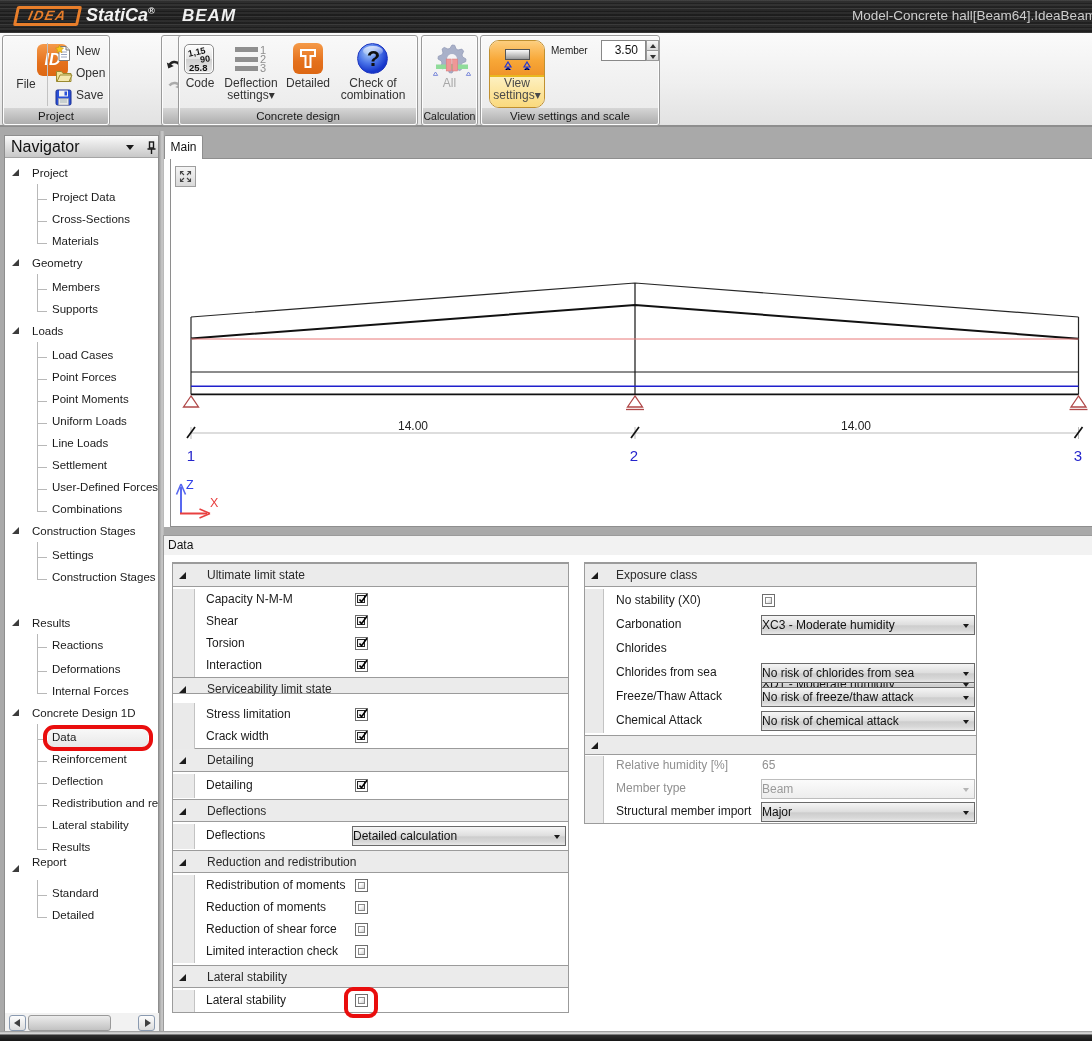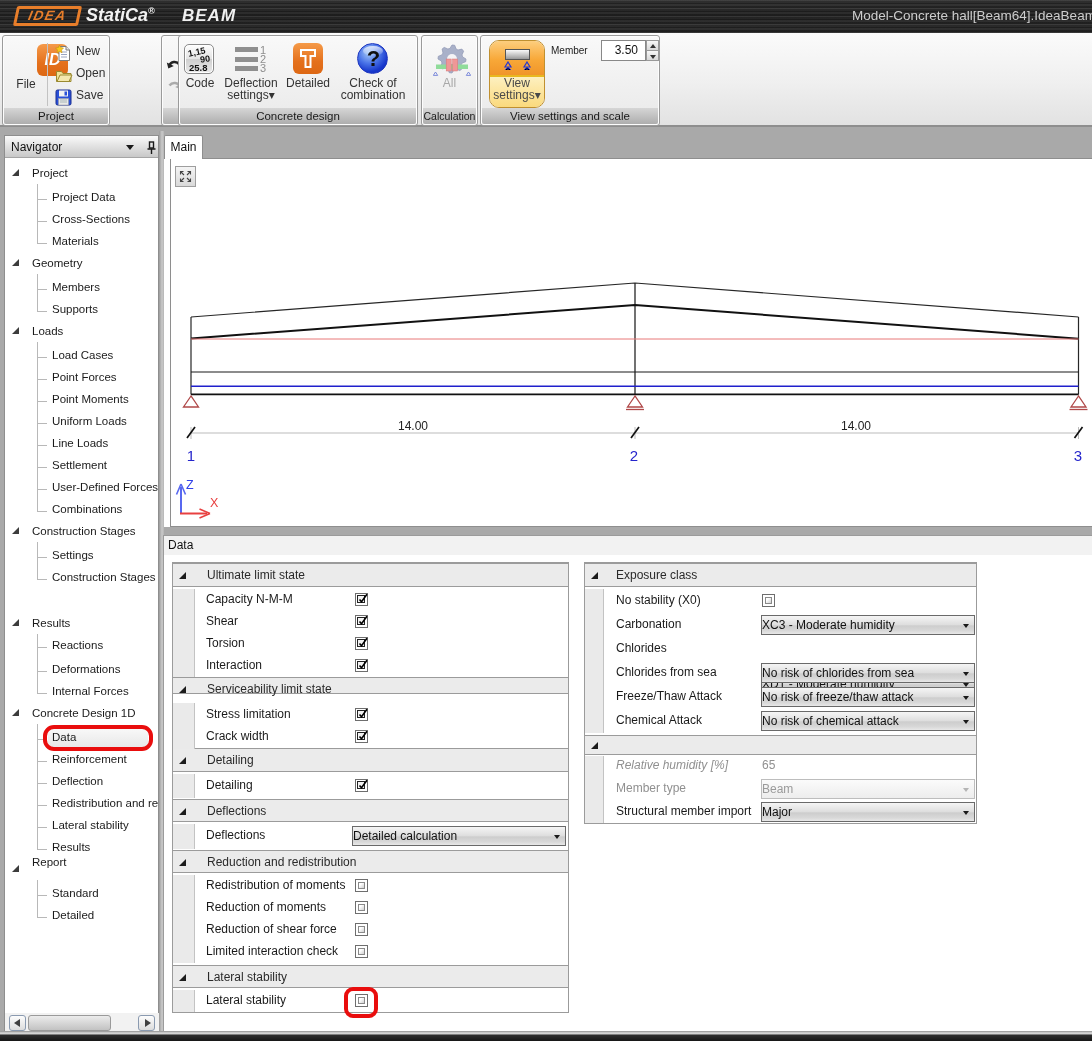--- a/index.html
+++ b/index.html
@@ -28,21 +28,21 @@
     background:linear-gradient(180deg,#f9f9f9,#ececec 80%,#e6e6e6); box-shadow:inset 0 0 0 1px #fdfdfd; }
   .rlabel { position:absolute; left:1px; right:1px; bottom:1px; height:16px;
     background:linear-gradient(180deg,#d6d6d6,#aeaeae); border-radius:0 0 2px 2px;
     text-align:center; font-size:11.5px; color:#1a1a1a; line-height:16px; }
   .btnlabel { position:absolute; font-size:12px; color:#333; text-align:center; white-space:nowrap; }
 
   
   #nav { left:4px; top:135px; width:155px; height:897px; background:#fff; border:1px solid #8e8e8e; }
   #navhead { position:absolute; left:0; top:0; right:0; height:22px;
     background:linear-gradient(180deg,#fafafa,#c8c8c8); border-bottom:1px solid #a5a5a5;
-    font-size:12px; color:#111; line-height:22px; padding-left:6px; }
+    font-size:16px; color:#111; line-height:22px; padding-left:6px; }
   #tree { position:absolute; left:0; top:25px; right:0; bottom:30px; overflow:hidden; }
   .titem { position:absolute; font-size:11.5px; color:#1a1a1a; white-space:nowrap; }
   .texp { position:absolute; width:0; height:0; border-left:7px solid transparent; border-bottom:7px solid #3c3c3c; }
   .tline { position:absolute; background:#b8b8b8; }
 
   
   #maintab { left:164px; top:135px; width:39px; height:24px; background:#fff;
     border:1px solid #8e8e8e; border-bottom:none; border-radius:2px 2px 0 0;
     font-size:12px; color:#111; text-align:center; line-height:22px; z-index:3; }
   #canvasborder { left:170px; top:158px; width:922px; height:369px; background:#fff; border:1px solid #8e8e8e; border-right:none; }
@@ -489,19 +489,19 @@
   <div class="rowtxt" style="left:616px; top:617px;">Carbonation</div>
   <div class="combo" style="left:761px; top:615px; width:214px;">XC3 - Moderate humidity<div class="arr"></div></div>
   <div class="rowtxt" style="left:616px; top:641px;">Chlorides</div>
   <div class="combo" style="left:761px; top:674px; width:214px;">XD1 - Moderate humidity<div class="arr"></div></div>
   <div class="rowtxt" style="left:616px; top:665px;">Chlorides from sea</div>
   <div class="combo" style="left:761px; top:663px; width:214px;">No risk of chlorides from sea<div class="arr"></div></div>
   <div class="rowtxt" style="left:616px; top:689px;">Freeze/Thaw Attack</div>
   <div class="combo" style="left:761px; top:687px; width:214px;">No risk of freeze/thaw attack<div class="arr"></div></div>
   <div class="rowtxt" style="left:616px; top:713px;">Chemical Attack</div>
   <div class="combo" style="left:761px; top:711px; width:214px;">No risk of chemical attack<div class="arr"></div></div>
-  <div class="rowtxt graytxt" style="left:616px; top:758px;font-style:italic;">Relative humidity [%]</div>
+  <div class="rowtxt graytxt" style="left:616px; top:758px;">Relative humidity [%]</div>
   <div class="rowtxt graytxt" style="left:762px; top:758px;">65</div>
   <div class="rowtxt graytxt" style="left:616px; top:781px;">Member type</div>
   <div class="combo dis" style="left:761px; top:779px; width:214px;">Beam<div class="arr"></div></div>
   <div class="rowtxt" style="left:616px; top:804px; width:146px; overflow:hidden;">Structural member import</div>
   <div class="combo" style="left:761px; top:802px; width:214px;">Major<div class="arr"></div></div>
   <div class="abs" id="bottombar"></div>
 
 </body></html>

